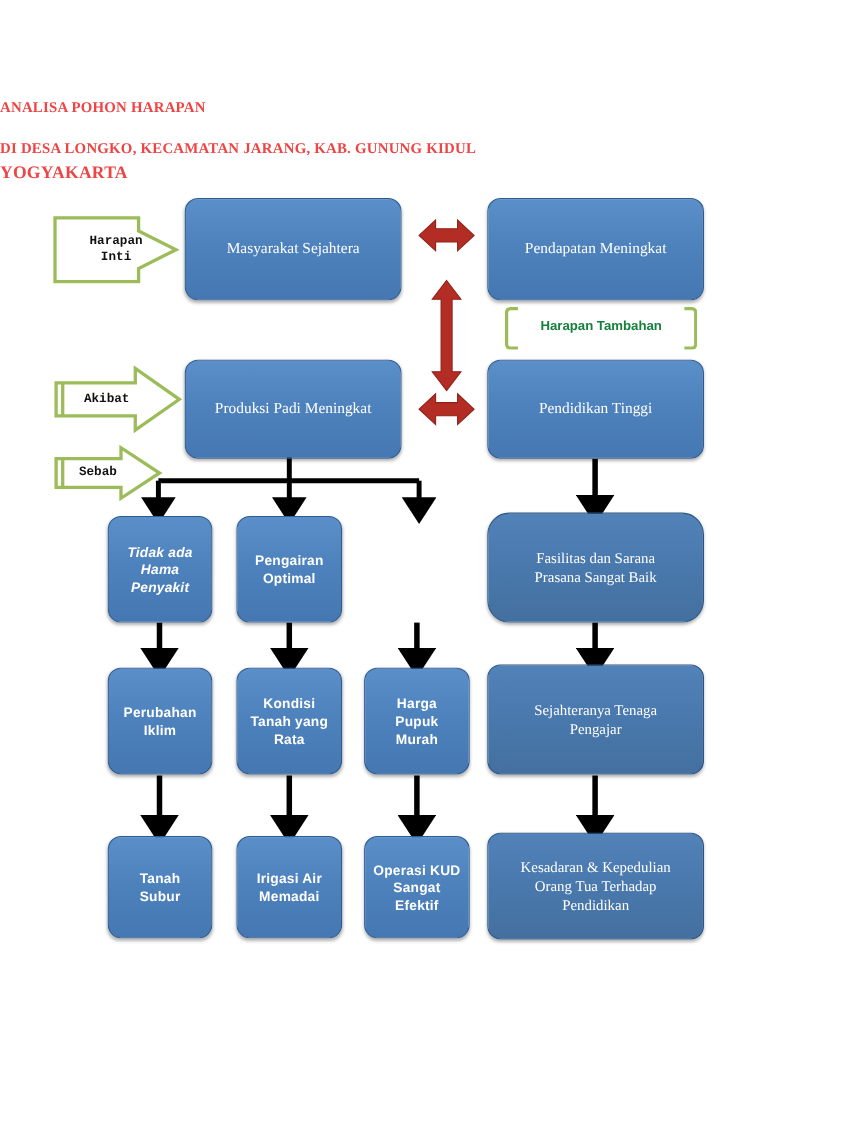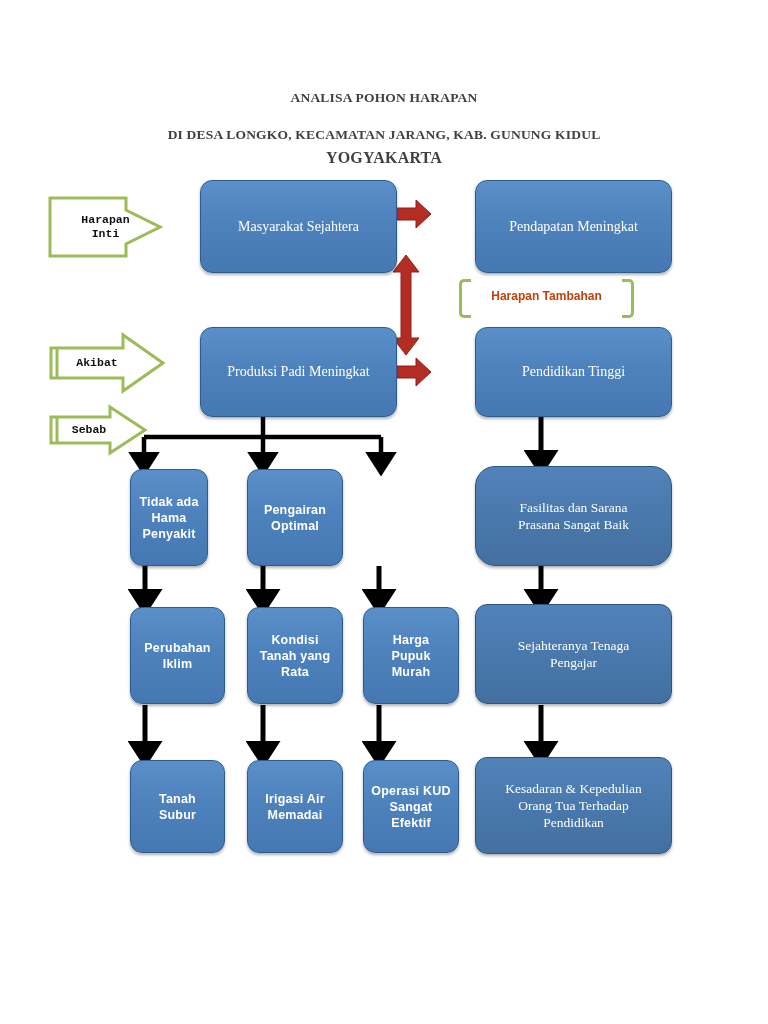--- a/index.html
+++ b/index.html
@@ -8,24 +8,24 @@
     background:#ffffff;
     font-family:"Liberation Serif", serif;
     overflow:hidden;
     position:relative;
   }
   #stage{position:absolute;left:0;top:0;width:768px;height:1024px;}
 
   
   .title{
     position:absolute;
-    text-align:center;
+    text-align:left;
     font-family:"Liberation Serif", serif;
     font-weight:bold;
-    color:#404040;
+    color:#ef4444;
     letter-spacing:.2px;
   }
   #title-line1{left:0;top:90px;width:768px;font-size:13.5px;}
   #title-line2{left:0;top:127px;width:768px;font-size:13.5px;}
   #title-line3{left:0;top:149px;width:768px;font-size:16px;}
 
   
   .node{
     position:absolute;
     box-sizing:border-box;
@@ -33,21 +33,20 @@
     border-radius:12px;
     background:linear-gradient(180deg,#5b8fc9 0%,#4e82bd 45%,#4578b2 100%);
     box-shadow:0 2px 3px rgba(0,0,0,.30);
     color:#ffffff;
     display:flex;
     align-items:center;
     justify-content:flex-start;
     text-align:center;
     line-height:1.28;
     padding:4px 6px;
-    margin-left:32px;
   }
   .node.dark{
     background:linear-gradient(180deg,#5182b8 0%,#4a79ae 45%,#43709f 100%);
     border-color:#2c5585;
   }
   .node .txt{display:block;width:100%;white-space:pre-line;}
   .serif{font-family:"Liberation Serif", serif;font-size:14px;font-weight:normal;}
   .sans{font-family:"Liberation Sans", sans-serif;font-size:12.5px;font-weight:bold;letter-spacing:.2px;}
   .serif.sm{font-size:13.5px;}
 
@@ -78,21 +77,21 @@
   }
   #harapan-tambahan .bk{
     position:absolute;top:0;height:100%;width:9px;
     border:3px solid #9cbb59;
     background:transparent;
   }
   #harapan-tambahan .bk.left{left:0;border-right:none;border-top-left-radius:5px;border-bottom-left-radius:5px;}
   #harapan-tambahan .bk.right{right:0;border-left:none;border-top-right-radius:5px;border-bottom-right-radius:5px;}
   #harapan-tambahan .ht-label{
     font-family:"Liberation Sans", sans-serif;
-    font-weight:bold;font-size:12px;color:#c2410c;
+    font-weight:bold;font-size:12px;color:#15803d;
     position:relative;z-index:2;
   }
 
   
   #wires{position:absolute;left:0;top:0;width:768px;height:1024px;pointer-events:none;}
 </style>
 </head>
 <body>
 
 <div id="stage">
@@ -184,21 +183,21 @@
   </div>
 
   <div class="node serif" style="left:168px;top:327px;width:197px;height:90px;">
     <span class="txt">Produksi Padi Meningkat</span>
   </div>
 
   <div class="node serif" style="left:443px;top:327px;width:197px;height:90px;">
     <span class="txt">Pendidikan Tinggi</span>
   </div>
 
-  <div class="node sans" style="left:98px;top:469px;width:78px;height:97px;">
+  <div class="node sans" style="left:98px;top:469px;width:95px;height:97px;font-style:italic;">
     <span class="txt">Tidak ada
 Hama
 Penyakit</span>
   </div>
 
   <div class="node sans" style="left:215px;top:469px;width:96px;height:97px;">
     <span class="txt">Pengairan
 Optimal</span>
   </div>
 

